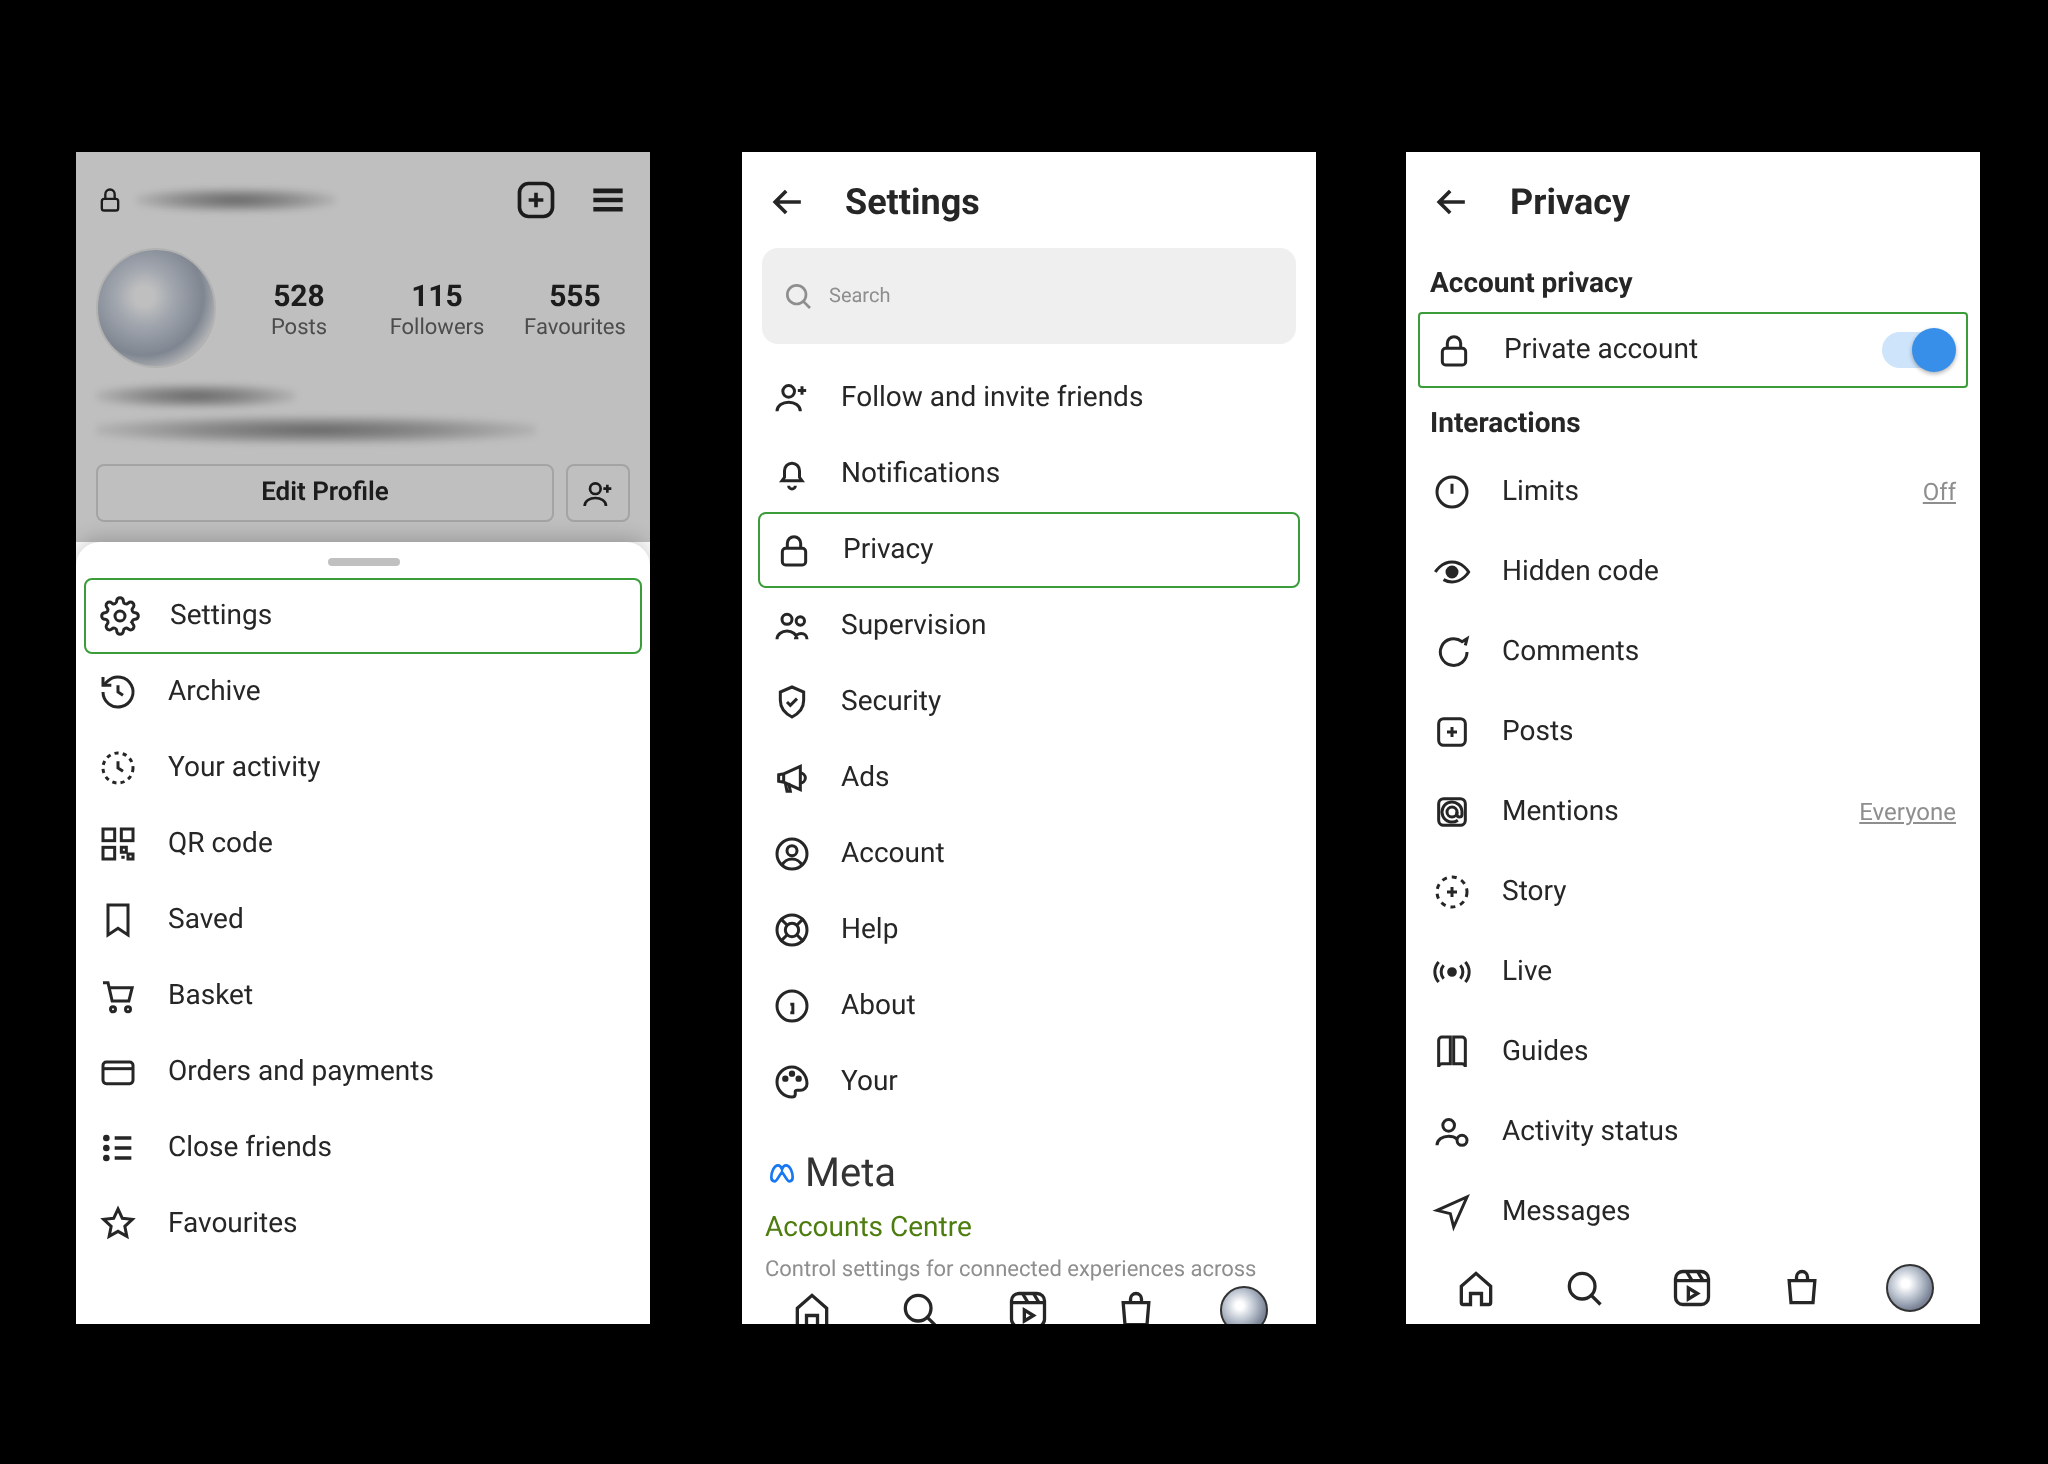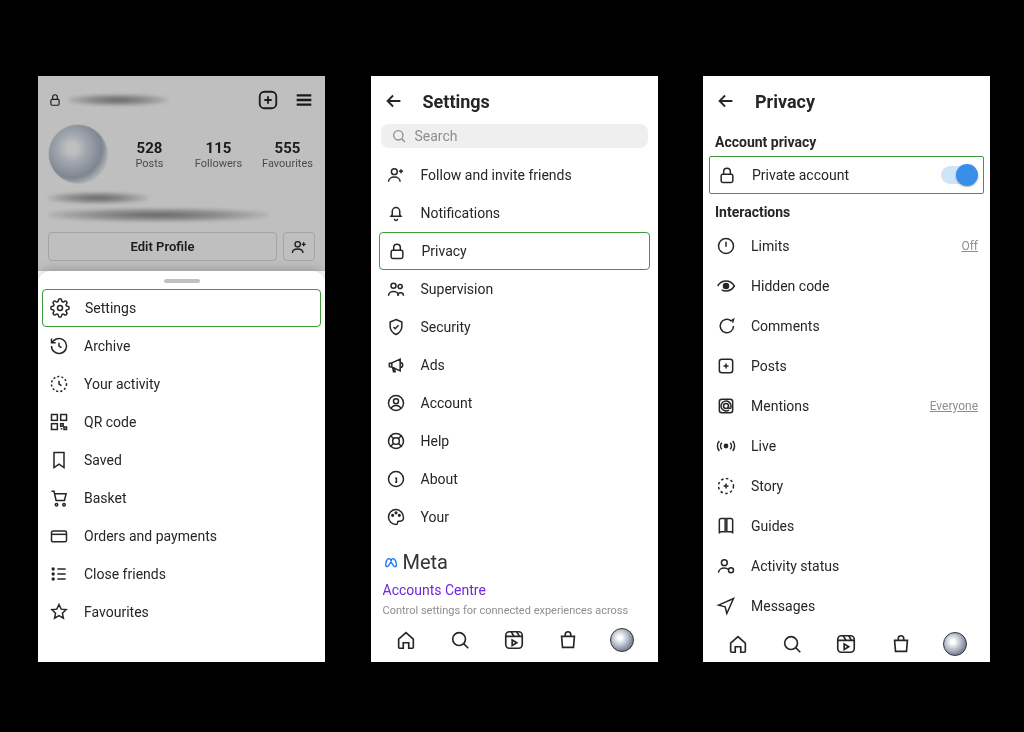--- a/index.html
+++ b/index.html
@@ -127,37 +127,37 @@
     padding: 14px 12px 12px 12px;
   }
   .hdr-title { font-size: 18px; font-weight: 700; }
   .searchbox {
     margin: 0 10px 8px 10px;
     background: #efefef;
     border-radius: 8px;
     display: flex;
     align-items: center;
     gap: 8px;
-    padding: 4px 10px;
+    padding: 16px 10px;
     color: #8e8e8e;
-    font-size: 14px;
+    font-size: 10px;
   }
   .list { padding: 0 4px; }
   .meta-row {
     padding: 14px 12px 4px 12px;
     color: #333;
     font-weight: 400;
     font-size: 20px;
     display: flex;
     align-items: center;
     gap: 4px;
   }
   .acct-centre {
     padding: 4px 12px 2px 12px;
-    color: #6d28d9;
+    color: #4d7c0f;
     font-size: 14px;
   }
   .meta-desc {
     padding: 4px 12px 0 12px;
     font-size: 11px;
     color: #8e8e8e;
     line-height: 1.35;
   }
   .navbar {
     margin-top: auto;
@@ -580,34 +580,34 @@
           <circle cx="12" cy="12" r="3"></circle>
           <path d="M15 12v1.5a1.5 1.5 0 0 0 3 0V12a6 6 0 1 0-2.5 4.9"></path>
         </svg>
       </span>
     <span>Mentions</span>
     <span class="val">Everyone</span>
   </div>
   <div class="p3-row">
     <span class="ico">
         <svg width="20" height="20" viewBox="0 0 24 24" fill="none" stroke="#262626" stroke-width="1.8">
+          <circle cx="12" cy="12" r="9" stroke-dasharray="3 3"></circle>
+          <path d="M12 9v6M9 12h6"></path>
+        </svg>
+      </span>
+    <span>Story</span>
+  </div>
+  <div class="p3-row">
+    <span class="ico">
+        <svg width="20" height="20" viewBox="0 0 24 24" fill="none" stroke="#262626" stroke-width="1.8">
           <circle cx="12" cy="12" r="2" fill="#262626"></circle>
           <path d="M7 8a6 6 0 0 0 0 8M17 8a6 6 0 0 1 0 8M4 6a9 9 0 0 0 0 12M20 6a9 9 0 0 1 0 12"></path>
         </svg>
       </span>
     <span>Live</span>
-  </div>
-  <div class="p3-row">
-    <span class="ico">
-        <svg width="20" height="20" viewBox="0 0 24 24" fill="none" stroke="#262626" stroke-width="1.8">
-          <circle cx="12" cy="12" r="9" stroke-dasharray="3 3"></circle>
-          <path d="M12 9v6M9 12h6"></path>
-        </svg>
-      </span>
-    <span>Story</span>
   </div>
   <div class="p3-row">
     <span class="ico">
         <svg width="20" height="20" viewBox="0 0 24 24" fill="none" stroke="#262626" stroke-width="1.8">
           <path d="M4 5a2 2 0 0 1 2-2h5v16H6a2 2 0 0 0-2 2zM20 5a2 2 0 0 0-2-2h-5v16h5a2 2 0 0 1 2 2z"></path>
         </svg>
       </span>
     <span>Guides</span>
   </div>
   <div class="p3-row">

